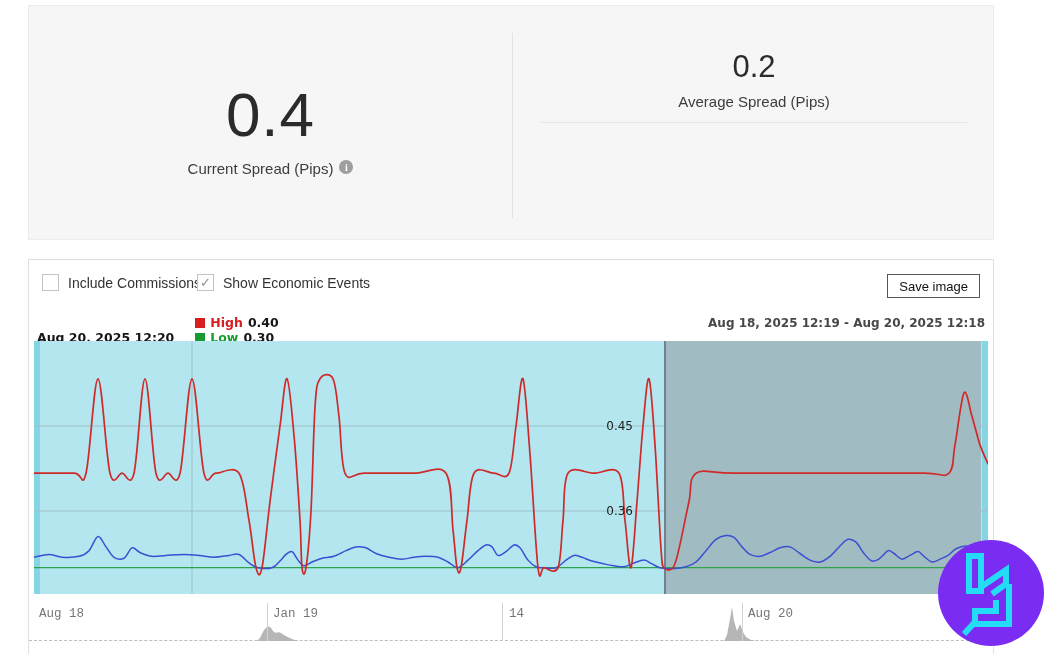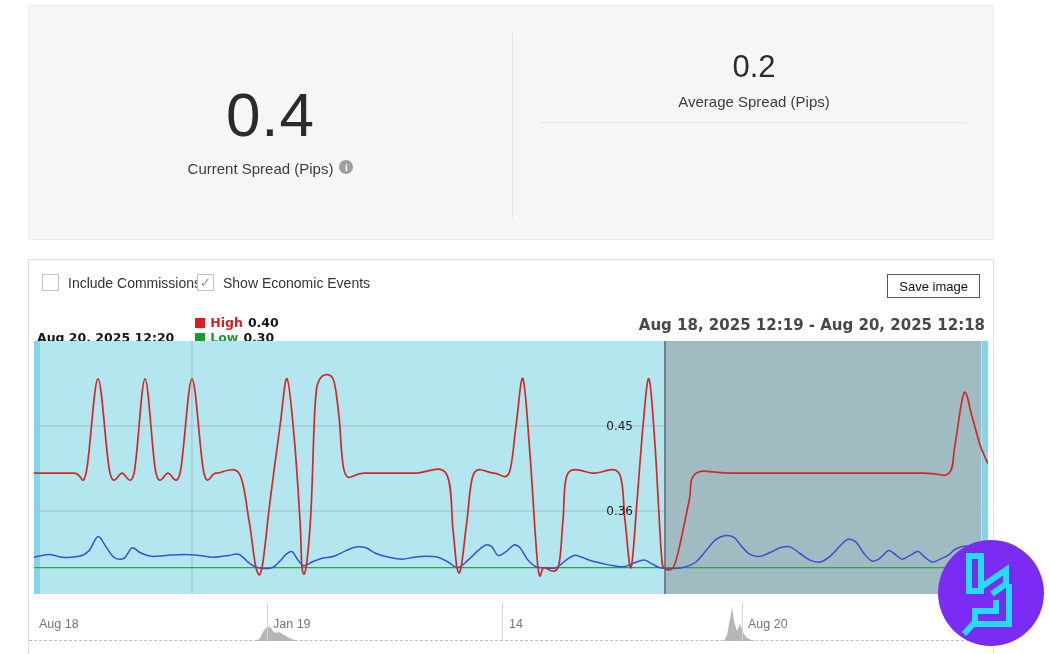--- a/index.html
+++ b/index.html
@@ -37,34 +37,34 @@
     display:flex; align-items:center; justify-content:center; font-size:13px; color:#8f8f8f; }
   .save-btn { position:absolute; right:13px; top:14px; height:24px; padding:0 11px;
     background:#fff; border:1px solid #555; font-size:13px; color:#111;
     font-family:"Liberation Sans", sans-serif; cursor:pointer; }
 
   .legend-row { position:absolute; left:8px; right:8px; top:55px; height:16px;
     font-family:"DejaVu Sans", sans-serif; font-size:12.5px; font-weight:bold; color:#161616; }
   .legend-left { position:absolute; left:0; top:0; display:flex; align-items:center; gap:7px; white-space:nowrap; }
   .legend-item { display:flex; align-items:center; gap:5px; margin-left:14px; }
   .legend-swatch { width:10px; height:10px; display:inline-block; }
-  .legend-range { position:absolute; right:0; top:1px; font-size:15px; color:#484848; }
+  .legend-range { position:absolute; right:0; top:1px; font-size:12px; color:#484848; }
 
   .plot { position:absolute; left:5px; top:73px; width:954px; height:253px;margin-top:8px; }
   .plot svg { display:block; }
 
   .xaxis-row { position:absolute; left:0; top:326px; width:100%; height:15px;
     font-family:"DejaVu Sans", sans-serif; font-size:11.5px; font-weight:bold; color:#3b3b3b; }
   .xaxis-label { position:absolute; top:0; white-space:nowrap; }
   .xaxis-label.centered { transform:translateX(-50%); }
 
   .navigator { position:absolute; left:0px; top:343px; width:960px; height:38px;
     background:#fff; border-bottom:1px dashed #bdbdbd; cursor:pointer; }
   .nav-sep { position:absolute; top:0; width:1px; height:38px; background:#d2d2d2; }
-  .nav-label { position:absolute; top:14px; font-family:Liberation Sans, sans-serif;
+  .nav-label { position:absolute; top:4px; font-family:Liberation Mono, monospace;
     font-size:12.5px; color:#767676; white-space:nowrap; }
   .nav-hump { position:absolute; }
 
   
   .brand-logo { position:absolute; left:938px; top:540px; width:106px; height:106px;
     border-radius:50%; background:#7a2cf3; z-index:5; }
 </style>
 </head>
 <body>
 

